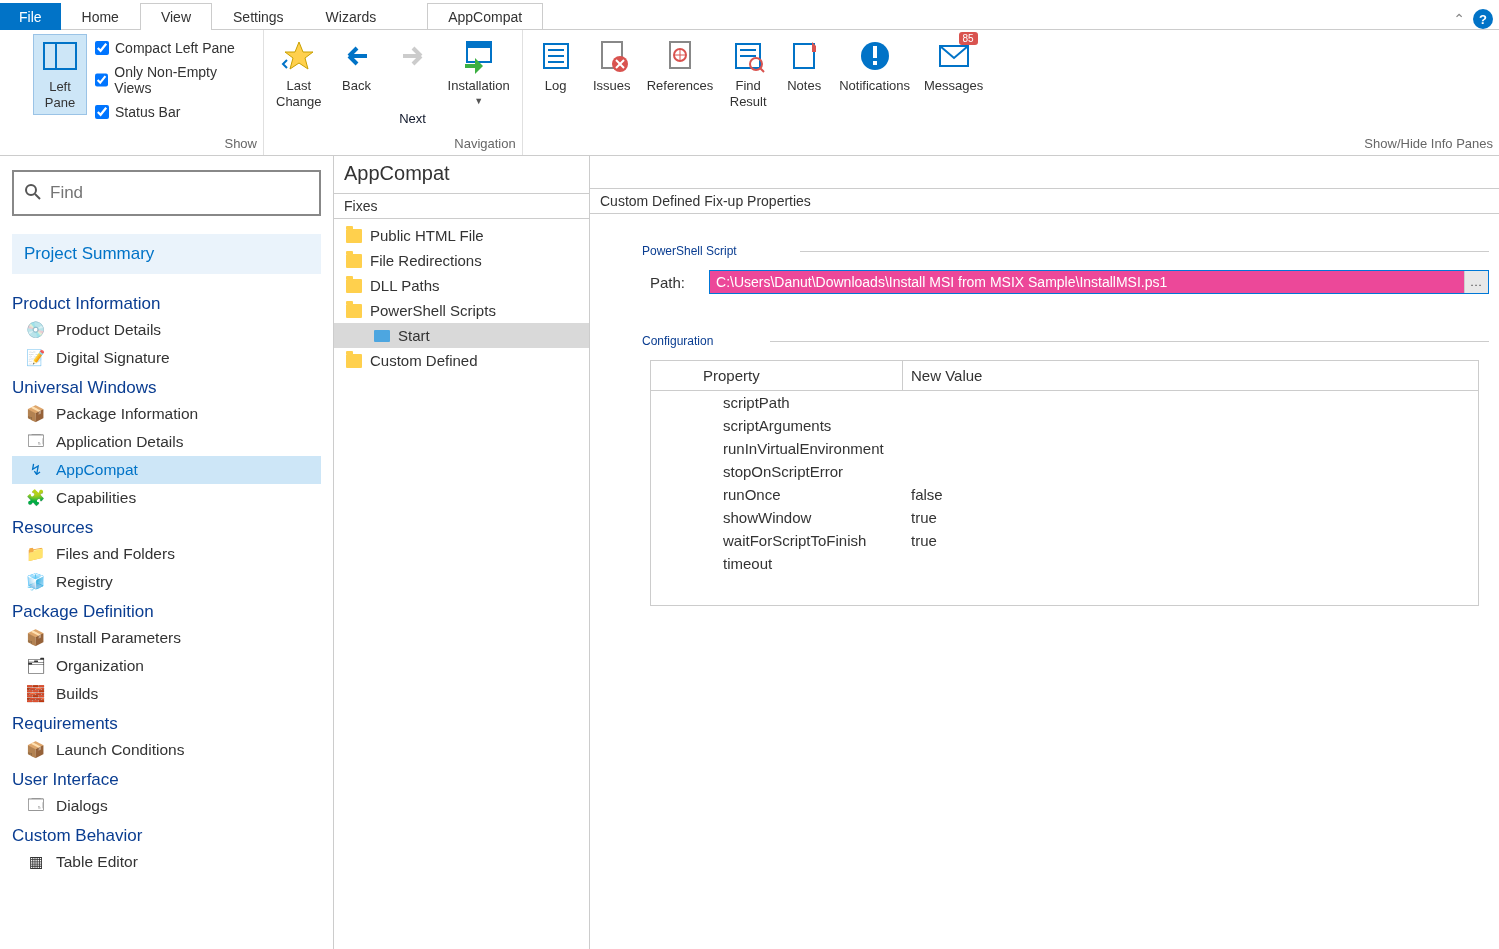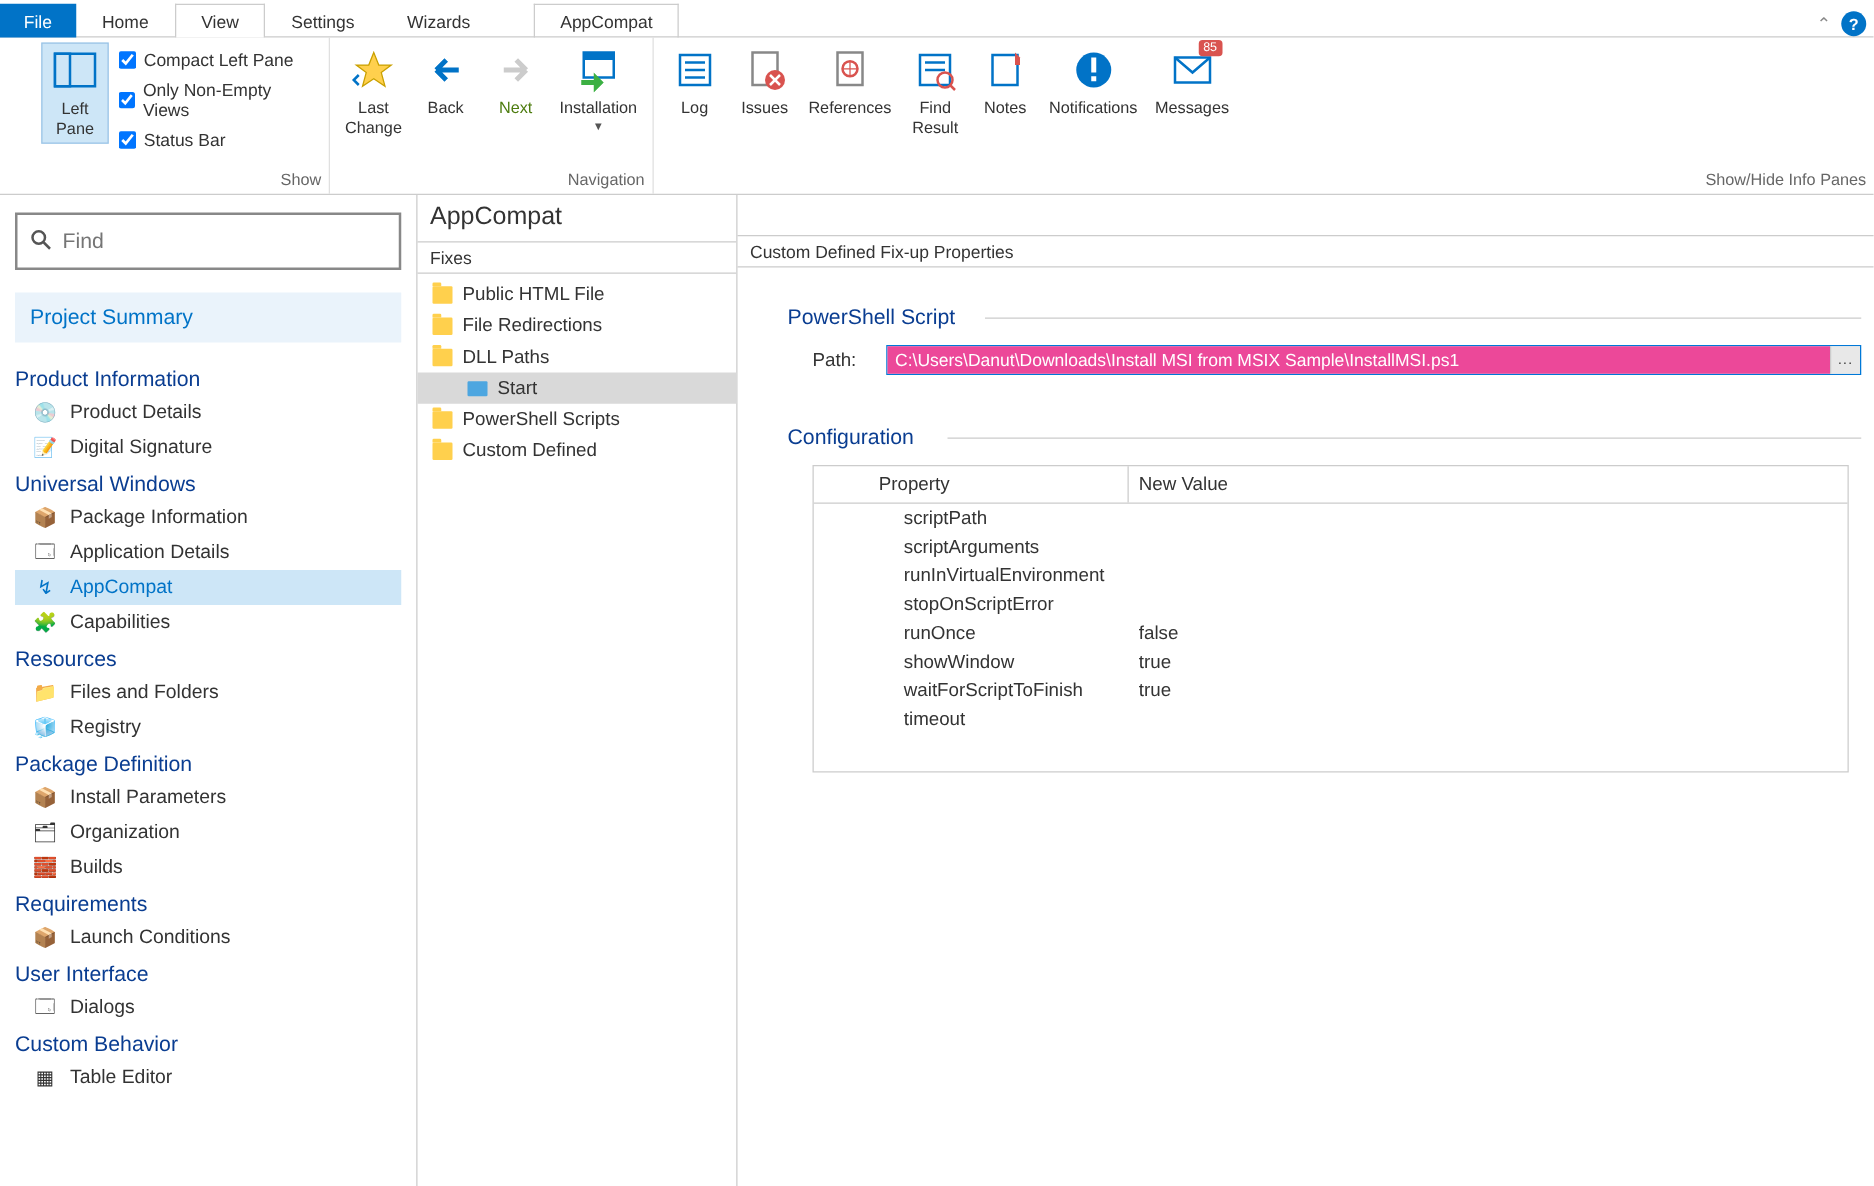--- a/index.html
+++ b/index.html
@@ -17,21 +17,21 @@
 
 
 .ribbon { display: flex; height: 126px; border-bottom: 1px solid #ccc; background: #fff; }
 .ribbon-group { display: flex; flex-direction: column; border-right: 1px solid #e0e0e0; padding: 4px 6px 0 6px; }
 .ribbon-group-body { flex: 1; display: flex; align-items: flex-start; gap: 2px; }
 .ribbon-group-label { text-align: right; font-size: 13px; color: #666; padding: 3px 0 4px 0; }
 .big-btn { display: flex; flex-direction: column; align-items: center; justify-content: flex-start; padding: 4px 6px; cursor: pointer; min-width: 54px; }
 .big-btn.selected { background: #cde6f7; border: 1px solid #9ac3e6; margin-left: 27px; }
 .big-btn .icon { width: 36px; height: 36px; margin-bottom: 4px; display: flex; align-items: center; justify-content: center; }
 .big-btn .lbl { font-size: 13px; text-align: center; line-height: 1.2; }
-.big-btn.disabled .lbl { color: #4d7c0f; }
+.big-btn.disabled .lbl { color: #0f172a; margin-top: 33px; }
 .check-row { display: flex; align-items: center; gap: 6px; padding: 4px 6px; font-size: 14px; }
 .check-row input { width: 14px; height: 14px; }
 .dropdown-arrow { font-size: 9px; color: #555; margin-top: 2px; }
 .badge { position: absolute; top: -6px; right: -6px; background: #d9534f; color: #fff; font-size: 10px; padding: 1px 4px; border-radius: 3px; }
 
 
 .main { display: flex; height: calc(949px - 30px - 126px); }
 
 
 .leftpane { width: 334px; border-right: 1px solid #ccc; padding: 14px 12px 0 12px; overflow-y: auto; }
@@ -52,21 +52,21 @@
 .tree-item.child { padding-left: 40px; }
 .tree-item.selected { background: #d9d9d9; }
 .folder-icon { width: 16px; height: 14px; background: #ffd04d; border-radius: 1px; position: relative; }
 .folder-icon::before { content: ""; position: absolute; top: -3px; left: 0; width: 7px; height: 3px; background: #ffd04d; border-radius: 1px 1px 0 0; }
 .script-icon { width: 16px; height: 12px; background: #4da6e0; border-radius: 1px; }
 
 
 .rightpane { flex: 1; display: flex; flex-direction: column; }
 .right-header { border-bottom: 1px solid #ccc; padding: 4px 10px; font-size: 14px; margin-top: 32px; border-top: 1px solid #ccc; }
 .right-body { padding: 30px 10px 0 40px; }
-.section-title { color: #0a3d91; font-size: 17px; margin-bottom: 12px; position: relative; }
+.section-title { color: #0a3d91; font-size: 12px; margin-bottom: 12px; position: relative; margin-left: 12px; }
 .section-title::after { content: ""; position: absolute; left: 158px; right: 0; top: 50%; border-top: 1px solid #ccc; }
 .section-title.config::after { left: 128px; }
 .field-row { display: flex; align-items: center; gap: 24px; margin: 10px 0 40px 20px; }
 .field-label { font-size: 15px; }
 .path-input-wrap { flex: 1; display: flex; border: 1px solid #0078d7; }
 .path-input { flex: 1; background: #ec4899; color: #fff; padding: 3px 6px; font-size: 14px; border: none; outline: none; }
 .browse-btn { width: 24px; background: #e8e8e8; border-left: 1px solid #ccc; display: flex; align-items: center; justify-content: center; cursor: pointer; font-size: 11px; letter-spacing: 1px; }
 .config-table { border: 1px solid #ccc; margin-left: 20px; margin-right: 10px; }
 .config-head { display: flex; border-bottom: 1px solid #ccc; font-size: 15px; }
 .config-head > div { padding: 6px 8px; }
@@ -342,27 +342,27 @@
           <span>Public HTML File</span>
         </div>
       <div class="tree-item">
           <span class="folder-icon"></span>
           <span>File Redirections</span>
         </div>
       <div class="tree-item">
           <span class="folder-icon"></span>
           <span>DLL Paths</span>
         </div>
+      <div class="tree-item">
+          <span class="folder-icon"></span>
+          <span>PowerShell Scripts</span>
+        </div>
       <div class="tree-item child selected">
           <span class="script-icon"></span>
           <span>Start</span>
-        </div>
-      <div class="tree-item">
-          <span class="folder-icon"></span>
-          <span>PowerShell Scripts</span>
         </div>
       <div class="tree-item">
           <span class="folder-icon"></span>
           <span>Custom Defined</span>
         </div>
     </div>
   </div>
 
   <div class="rightpane">
     <div class="right-header">Custom Defined Fix-up Properties</div>

